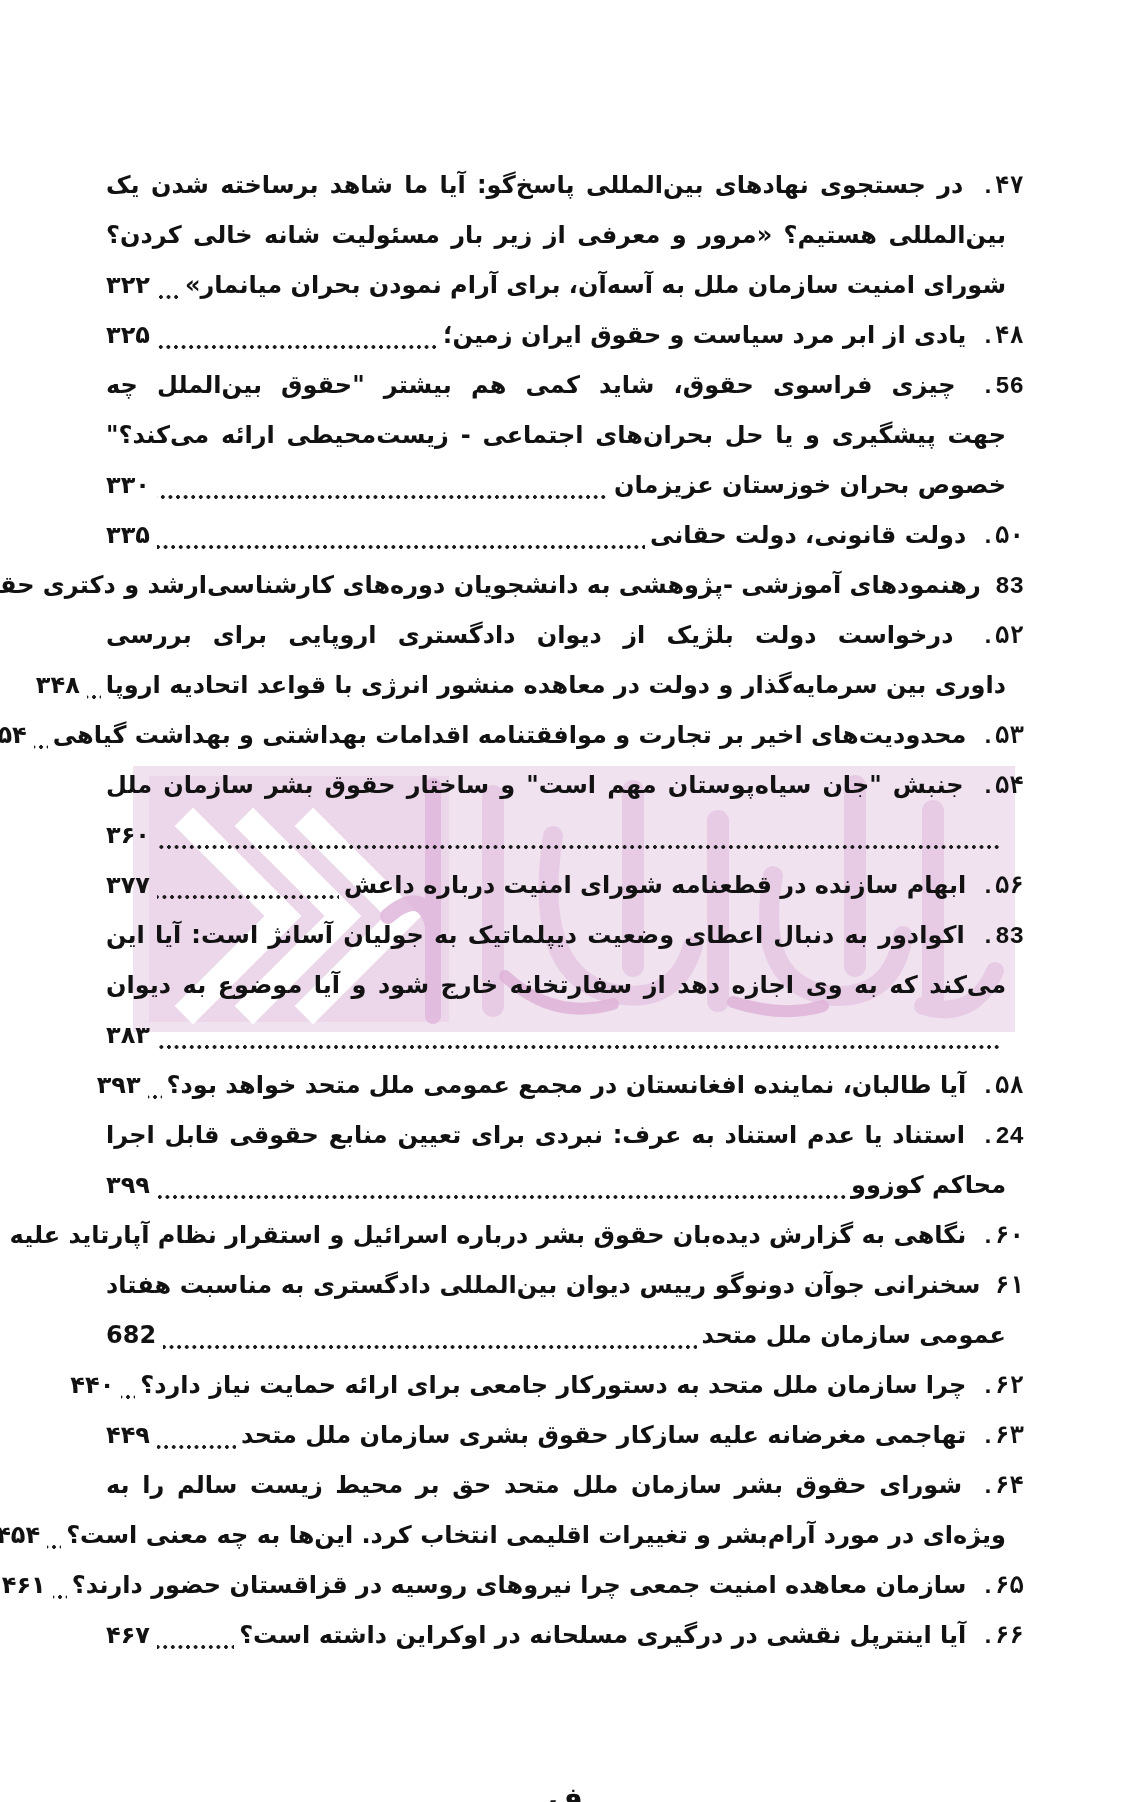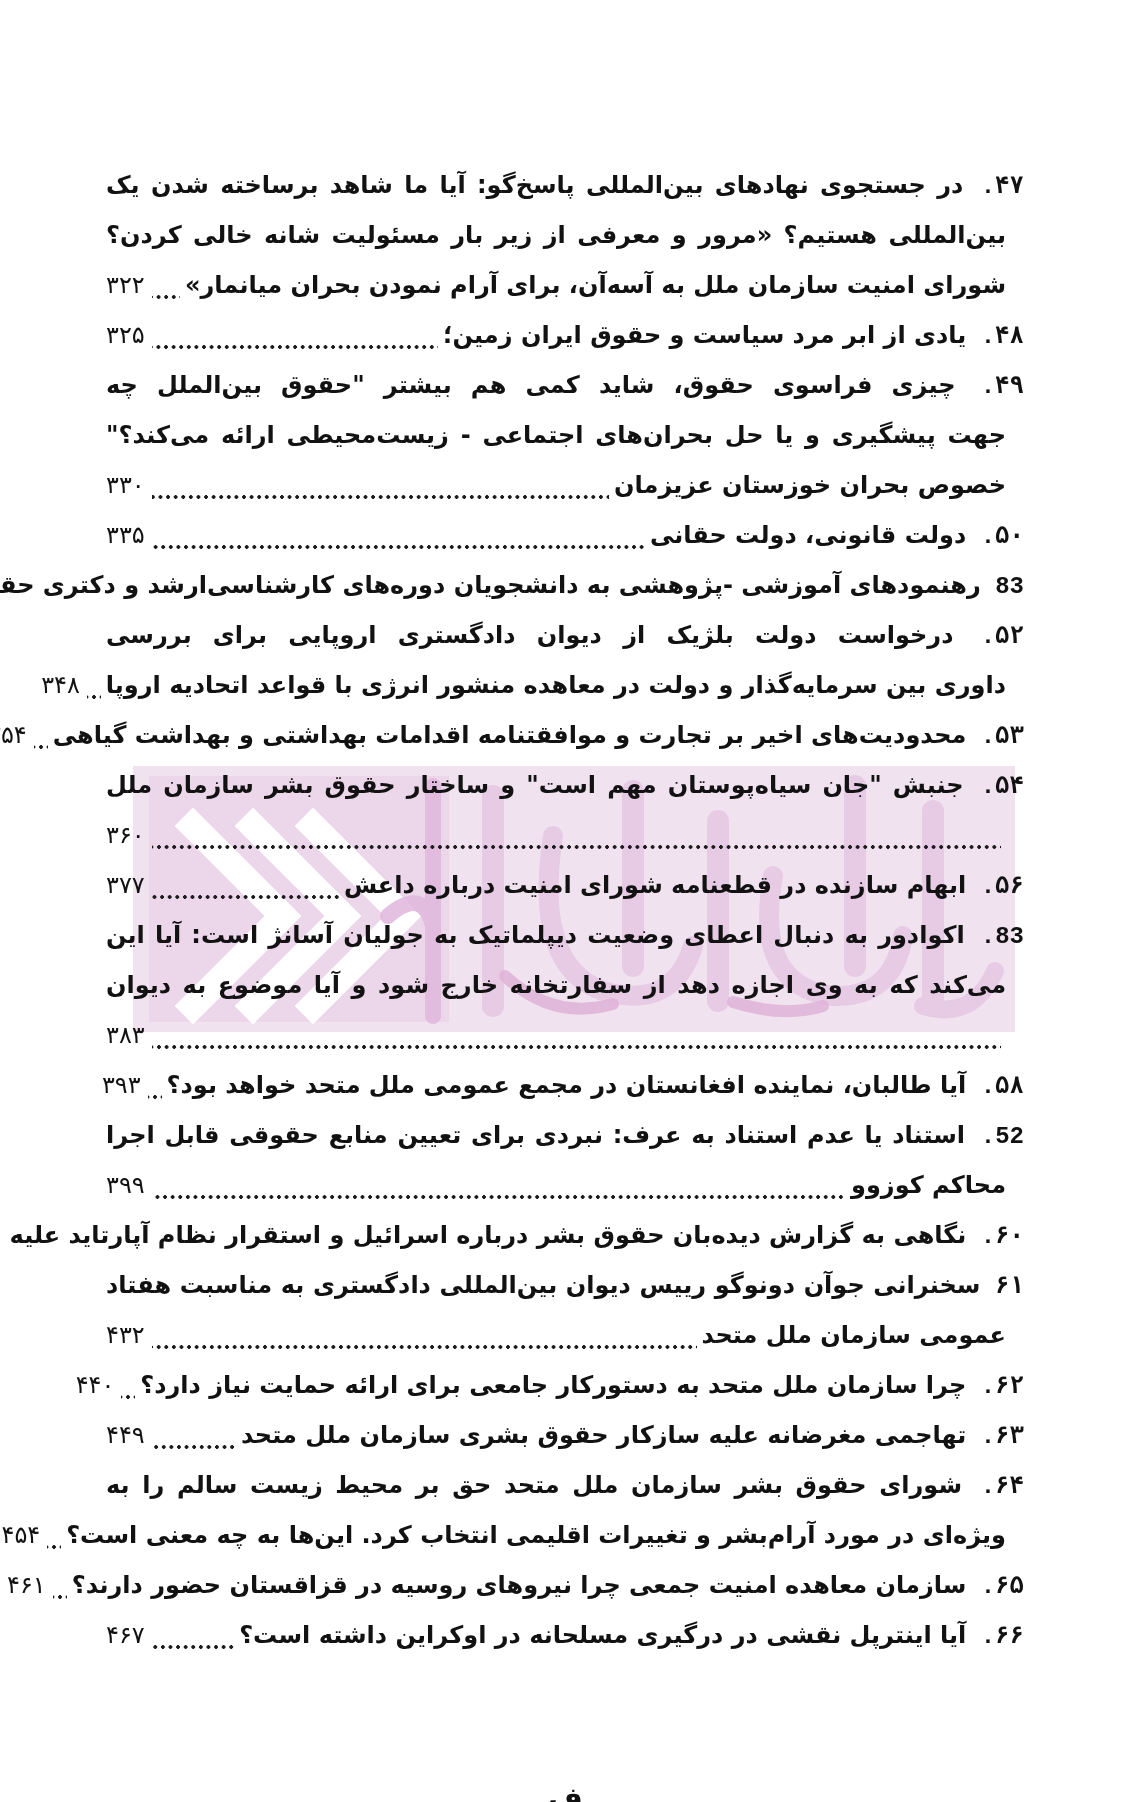--- a/index.html
+++ b/index.html
@@ -47,21 +47,21 @@
     flex:1 1 auto;
     min-width:14px;
     margin:0 5px;
     background-image:radial-gradient(circle, #1c1c1c 1.7px, rgba(0,0,0,0) 2.1px);
     background-size:7.6px 8px;
     background-repeat:repeat-x;
     background-position:center bottom 9px;
   }
   .page-num{
     flex:0 0 auto;
-    font-weight:400;
+    font-weight:700;
     padding-right:2px;
     text-align:center;
   }
   
   .watermark{
     position:absolute;
     top:766px;right:115px;left:133px;
     height:266px;
     z-index:1;
   }
@@ -125,21 +125,21 @@
         </div>
       </div>
       <div class="entry">
         <div class="line last">
           <span class="txt"><span class="num">۴۸.</span> <span>یادی از ابر مرد سیاست و حقوق ایران زمین؛</span></span>
           <span class="leader"></span>
           <span class="page-num">۳۲۵</span>
         </div>
       </div>
       <div class="entry">
-        <div class="line just"><span class="txt"><span class="num">۴۹.</span> <span>چیزی فراسوی حقوق، شاید کمی هم بیشتر "حقوق بین‌الملل چه راهکارها و توصیه‌هایی در</span></span></div>
+        <div class="line just"><span class="txt"><span class="num">56.</span> <span>چیزی فراسوی حقوق، شاید کمی هم بیشتر "حقوق بین‌الملل چه راهکارها و توصیه‌هایی در</span></span></div>
         <div class="line just cont"><span class="txt"><span>جهت پیشگیری و یا حل بحران‌های اجتماعی - زیست‌محیطی ارائه می‌کند؟" لختی درنگ در</span></span></div>
         <div class="line last cont">
           <span class="txt"><span>خصوص بحران خوزستان عزیزمان</span></span>
           <span class="leader"></span>
           <span class="page-num">۳۳۰</span>
         </div>
       </div>
       <div class="entry">
         <div class="line last">
           <span class="txt"><span class="num">۵۰.</span> <span>دولت قانونی، دولت حقانی</span></span>
@@ -190,38 +190,38 @@
         </div>
       </div>
       <div class="entry">
         <div class="line last">
           <span class="txt"><span class="num">۵۸.</span> <span>آیا طالبان، نماینده افغانستان در مجمع عمومی ملل متحد خواهد بود؟</span></span>
           <span class="leader"></span>
           <span class="page-num">۳۹۳</span>
         </div>
       </div>
       <div class="entry">
-        <div class="line just"><span class="txt"><span class="num">52.</span> <span>استناد یا عدم استناد به عرف: نبردی برای تعیین منابع حقوقی قابل اجرا در شعبه‌های تخصصی</span></span></div>
+        <div class="line just"><span class="txt"><span class="num">24.</span> <span>استناد یا عدم استناد به عرف: نبردی برای تعیین منابع حقوقی قابل اجرا در شعبه‌های تخصصی</span></span></div>
         <div class="line last cont">
           <span class="txt"><span>محاکم کوزوو</span></span>
           <span class="leader"></span>
           <span class="page-num">۳۹۹</span>
         </div>
       </div>
       <div class="entry">
         <div class="line last">
           <span class="txt"><span class="num">۶۰.</span> <span>نگاهی به گزارش دیده‌بان حقوق بشر درباره اسرائیل و استقرار نظام آپارتاید علیه فلسطینیان</span></span>
         </div>
       </div>
       <div class="entry">
         <div class="line just"><span class="txt"><span class="num">۶۱</span> <span>سخنرانی جوآن دونوگو رییس دیوان بین‌المللی دادگستری به مناسبت هفتاد و ششمین جلسه مجمع</span></span></div>
         <div class="line last cont">
           <span class="txt"><span>عمومی سازمان ملل متحد</span></span>
           <span class="leader"></span>
-          <span class="page-num">۴۳۲</span>
+          <span class="page-num">682</span>
         </div>
       </div>
       <div class="entry">
         <div class="line last">
           <span class="txt"><span class="num">۶۲.</span> <span>چرا سازمان ملل متحد به دستورکار جامعی برای ارائه حمایت نیاز دارد؟</span></span>
           <span class="leader"></span>
           <span class="page-num">۴۴۰</span>
         </div>
       </div>
       <div class="entry">

